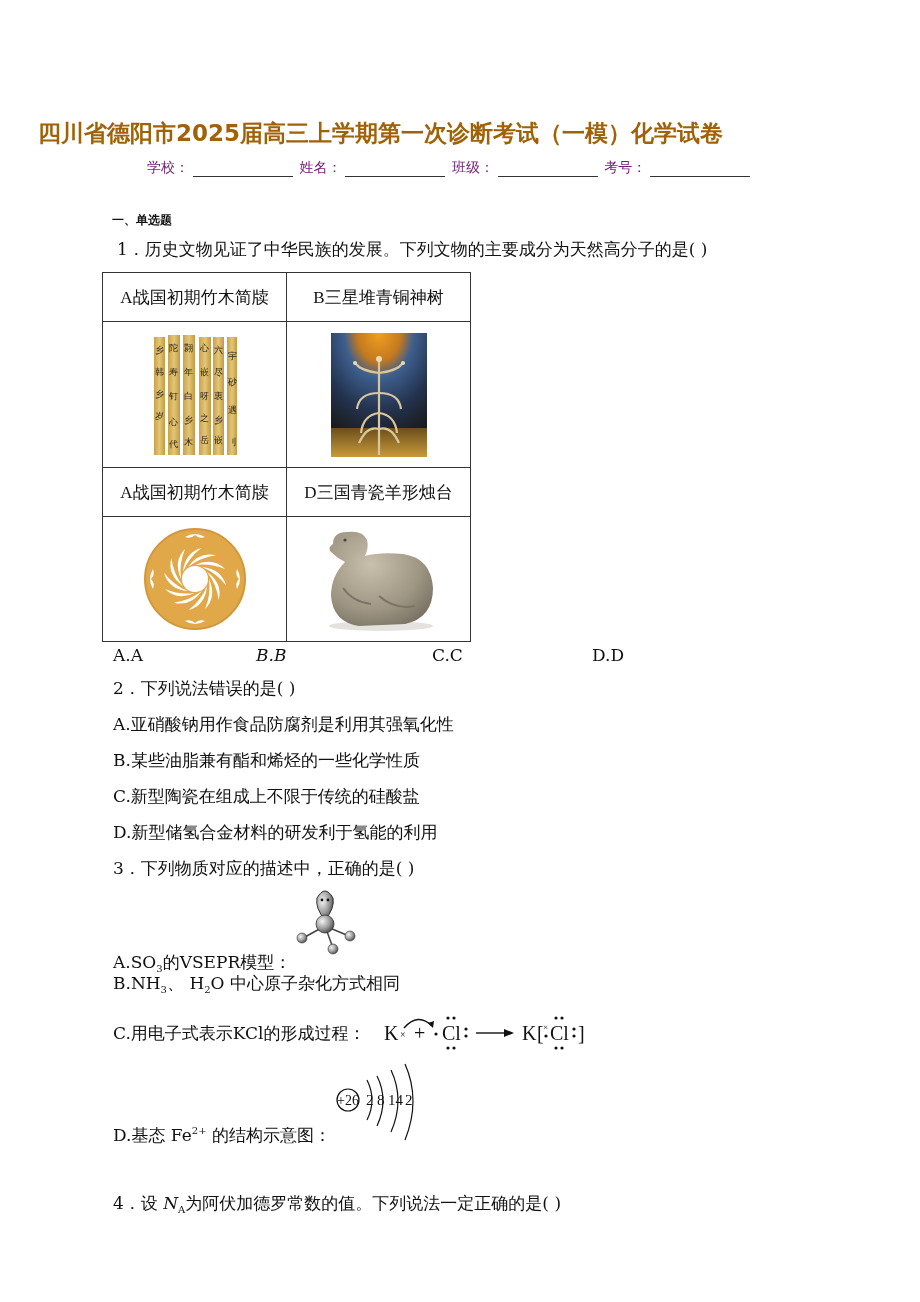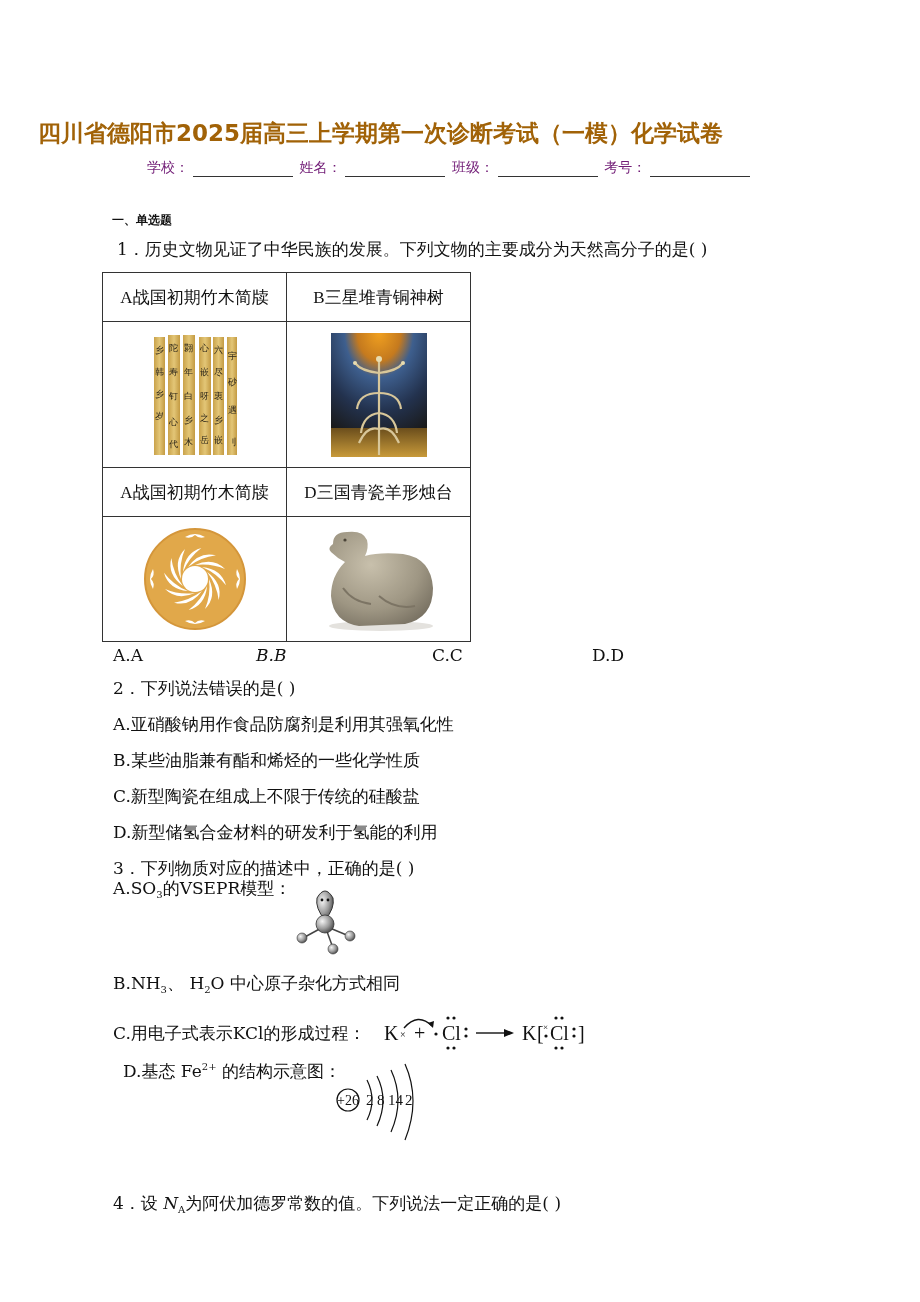--- a/index.html
+++ b/index.html
@@ -193,21 +193,21 @@
 </div>
 <div class="abs opt" style="top:713px;left:113px;">A.亚硝酸钠用作食品防腐剂是利用其强氧化性</div>
 <div class="abs opt" style="top:749px;left:113px;">B.某些油脂兼有酯和烯烃的一些化学性质</div>
 <div class="abs opt" style="top:785px;left:113px;">C.新型陶瓷在组成上不限于传统的硅酸盐</div>
 <div class="abs opt" style="top:821px;left:113px;">D.新型储氢合金材料的研发利于氢能的利用</div>
 
 <div class="abs q" style="top:857px;left:113px;">
   <span>3．</span><span>下列物质对应的描述中，正确的是(   )</span>
 </div>
 
-<div class="abs opt" style="top:877px;left:113px;">
+<div class="abs opt" style="top:951px;left:113px;">
   <span>A.</span><span>SO</span><sub>3</sub><span>的VSEPR模型：</span>
 </div>
 <svg class="abs" style="left:293px;top:890px;" width="64" height="66" viewBox="0 0 64 66">
   <defs>
     <radialGradient id="ball" cx="0.35" cy="0.35" r="0.7">
       <stop offset="0" stop-color="#f4f4f4"></stop>
         <stop offset="0.6" stop-color="#9a9a9a"></stop>
         <stop offset="1" stop-color="#4a4a4a"></stop>
     </radialGradient>
   </defs>
@@ -253,21 +253,21 @@
   <text x="170" y="30" font-size="20" fill="#111">Cl</text>
   <circle cx="176" cy="8" r="1.6" fill="#111"></circle>
     <circle cx="182" cy="8" r="1.6" fill="#111"></circle>
   <circle cx="176" cy="38" r="1.6" fill="#111"></circle>
     <circle cx="182" cy="38" r="1.6" fill="#111"></circle>
   <circle cx="194" cy="19" r="1.6" fill="#111"></circle>
     <circle cx="194" cy="26" r="1.6" fill="#111"></circle>
   <text x="198" y="30" font-size="20" fill="#111">]</text>
 </svg>
 
-<div class="abs opt" style="top:1060px;left:113px;margin-left:10px;">
+<div class="abs opt" style="top:1124px;left:113px;">
   <span>D.</span><span>基态</span> <span>Fe</span><sup>2+</sup> <span>的结构示意图：</span>
 </div>
 <svg class="abs" style="left:333px;top:1062px;" width="90" height="82" viewBox="0 0 90 82" font-family="Liberation Serif, serif">
   <circle cx="15" cy="38" r="11" fill="none" stroke="#111" stroke-width="1.2"></circle>
   <text x="15" y="43" font-size="14" text-anchor="middle" fill="#111">+26</text>
   <path d="M34 18 Q44 38 34 58" stroke="#111" stroke-width="1.2" fill="none"></path>
   <path d="M44 14 Q56 38 44 64" stroke="#111" stroke-width="1.2" fill="none"></path>
   <path d="M58 8 Q72 38 58 70" stroke="#111" stroke-width="1.2" fill="none"></path>
   <path d="M72 2 Q88 38 72 78" stroke="#111" stroke-width="1.2" fill="none"></path>
   <text x="33" y="43" font-size="15" fill="#111">2</text>

